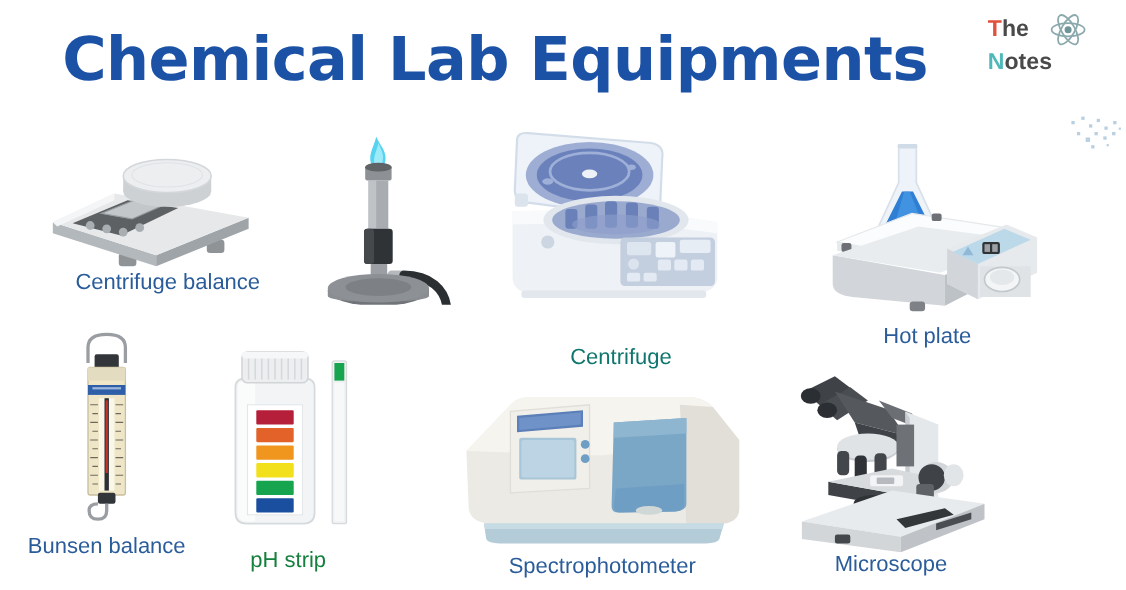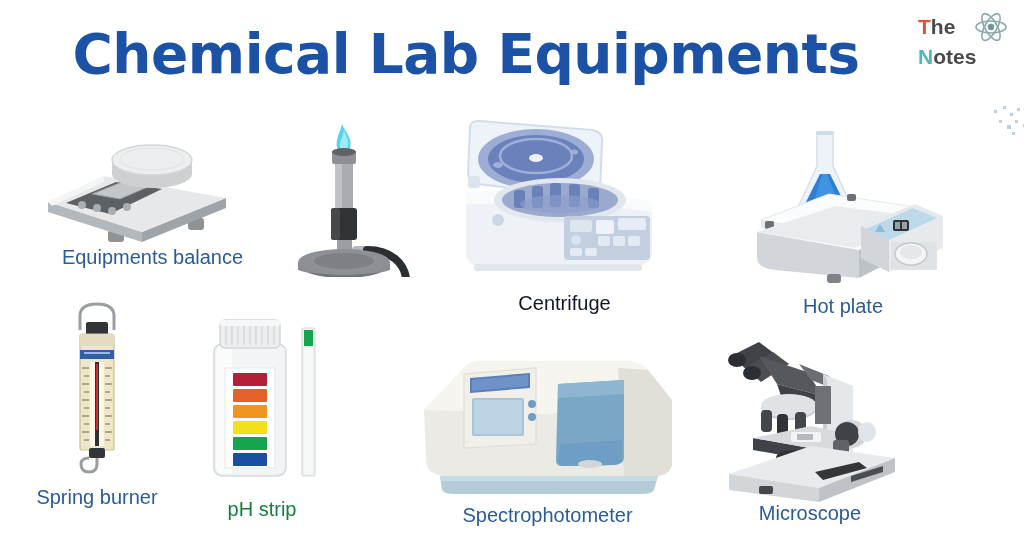--- a/index.html
+++ b/index.html
@@ -16,21 +16,21 @@
     position: absolute; left: 0; top: 22px; width: 900px;
     text-align: center;
     font-size: 55px; font-weight: bold; letter-spacing: -0.5px;
     color: #1c52a6;
     font-family: "DejaVu Sans", sans-serif;
     white-space: nowrap;
   }
 
   
   .logo { position: absolute; right: 2px; top: 12px; width: 124px; height: 100px; }
-  .logo-row { position: relative; height: 30px; line-height: 30px; margin-left: 20px; }
+  .logo-row { position: relative; height: 30px; line-height: 30px; }
   .logo-text {
     font-size: 21px; font-weight: bold; color: #4a4a4a;
     font-family: "Liberation Sans", sans-serif; white-space: nowrap;
   }
   .logo-cap { display: inline; }
   .cap-t { color: #e0523e; }
   .cap-c { color: #3d7fd4; }
   .cap-n { color: #4fb8b8; }
   .atom-icon { position: absolute; left: 56px; top: 0px; }
   .dots-icon { position: absolute; left: 72px; top: 62px; }
@@ -53,21 +53,21 @@
   #it-spring    { left: 22px;  top: 300px; width: 150px; height: 215px; }
   #it-phstrip   { left: 192px; top: 312px; width: 140px; height: 220px; }
   #it-spectro   { left: 410px; top: 348px; width: 275px; height: 185px; }
   #it-micro     { left: 715px; top: 334px; width: 190px; height: 195px; }
 </style>
 </head>
 <body>
 
 <div id="stage">
 
-  <div class="page-title" style="color: rgb(28, 82, 166); margin-left: 16px;">Chemical Lab Equipments</div>
+  <div class="page-title" style="color: rgb(28, 82, 166);">Chemical Lab Equipments</div>
 
   <div class="logo">
     <div class="logo-row">
       <span class="logo-text"><span class="logo-cap cap-t" style="color: rgb(224, 82, 62);">T</span><span>he</span></span>
       <span class="atom-icon">
         <svg width="34" height="30" viewBox="0 0 34 30">
           <g fill="none" stroke="#8aa9ac" stroke-width="1.6">
             <ellipse cx="17" cy="15" rx="15" ry="6"></ellipse>
             <ellipse cx="17" cy="15" rx="15" ry="6" transform="rotate(60 17 15)"></ellipse>
             <ellipse cx="17" cy="15" rx="15" ry="6" transform="rotate(120 17 15)"></ellipse>
@@ -123,21 +123,21 @@
         <circle cx="82" cy="85" r="4" fill="#a9aeb2"></circle>
         <circle cx="97" cy="81" r="4" fill="#a9aeb2"></circle>
 
         <ellipse cx="122" cy="48" rx="40" ry="14" fill="#cdd1d4"></ellipse>
         <rect x="82" y="34" width="80" height="14" fill="#cdd1d4"></rect>
 
         <ellipse cx="122" cy="34" rx="40" ry="15" fill="#eceef0" stroke="#d3d7da" stroke-width="1.5"></ellipse>
         <ellipse cx="122" cy="33" rx="32" ry="11" fill="none" stroke="#dfe3e6" stroke-width="1"></ellipse>
       </svg>
     </span>
-    <span class="item-label" style="top: 120px; color: rgb(42, 92, 154);">Equipments balance</span>
+    <span class="item-label" style="top: 120px; color: rgb(42, 92, 154);">Centrifuge balance</span>
   </div>
 
   <div class="item" id="it-bunsen">
     <span class="art">
       <svg width="155" height="155" viewBox="0 0 155 155">
 
         <path d="M51 30 C45 20 52 12 54 2 C58 12 66 16 61 30 Z" fill="#57d3f2"></path>
         <path d="M53 28 C50 21 55 15 56 8 C59 16 62 19 59 28 Z" fill="#9deaf9"></path>
 
         <rect x="44" y="29" width="24" height="13" rx="2" fill="#8d9195"></rect>
@@ -202,21 +202,21 @@
           <rect x="118" y="132" width="12" height="8" rx="2"></rect>
           <rect x="133" y="132" width="12" height="8" rx="2"></rect>
         </g>
         <circle cx="124" cy="124" r="5" fill="#dbe3ee"></circle>
 
         <circle cx="46" cy="104" r="6" fill="#ccd6e2"></circle>
 
         <rect x="22" y="148" width="168" height="7" rx="3" fill="#e2e7ee"></rect>
       </svg>
     </span>
-    <span class="item-label" style="top: 176px; color: #0f172a;">Centrifuge</span>
+    <span class="item-label" style="top: 198px; color: #0f766e;">Centrifuge</span>
   </div>
 
   <div class="item" id="it-hotplate">
     <span class="art">
       <svg width="200" height="165" viewBox="0 0 200 165">
 
         <path d="M74 4 L90 4 L90 38 L112 86 Q115 94 106 94 L58 94 Q49 94 52 86 L74 38 Z" fill="#dfeaf4" opacity="0.55" stroke="#b9c9d8" stroke-width="1.6"></path>
         <path d="M77 46 L87 46 L107 86 Q109 91 102 91 L62 91 Q55 91 57 86 Z" fill="#2e7fd4"></path>
         <path d="M79 46 L84 46 L99 84 L68 84 Z" fill="#4b9ae8" opacity="0.7"></path>
         <rect x="73" y="3" width="18" height="4" rx="2" fill="#cfdce8"></rect>
@@ -297,21 +297,21 @@
             <line x1="83" y1="124" x2="88" y2="124"></line>
           <line x1="83" y1="132" x2="90" y2="132"></line>
             <line x1="83" y1="140" x2="88" y2="140"></line>
         </g>
 
         <rect x="67" y="148" width="16" height="10" rx="2" fill="#32363a"></rect>
 
         <path d="M75 158 L75 164 Q75 172 67 172 Q59 172 59 164 Q59 158 67 158" fill="none" stroke="#9a9ea2" stroke-width="3"></path>
       </svg>
     </span>
-    <span class="item-label" style="top: 186px; color: rgb(42, 92, 154);">Spring burner</span>
+    <span class="item-label" style="top: 186px; color: rgb(42, 92, 154);">Bunsen balance</span>
   </div>
 
   <div class="item" id="it-phstrip">
     <span class="art">
       <svg width="140" height="180" viewBox="0 0 140 180">
 
         <path d="M22 40 Q22 32 32 32 L84 32 Q94 32 94 40 L94 154 Q94 164 84 164 L32 164 Q22 164 22 154 Z" fill="#f2f4f5" stroke="#d7dadd" stroke-width="1.6"></path>
         <path d="M24 40 Q24 34 32 34 L40 34 L40 162 L32 162 Q24 162 24 154 Z" fill="#fafbfb"></path>
 
         <rect x="28" y="8" width="60" height="28" rx="5" fill="#eceeef" stroke="#d2d5d8" stroke-width="1.4"></rect>

